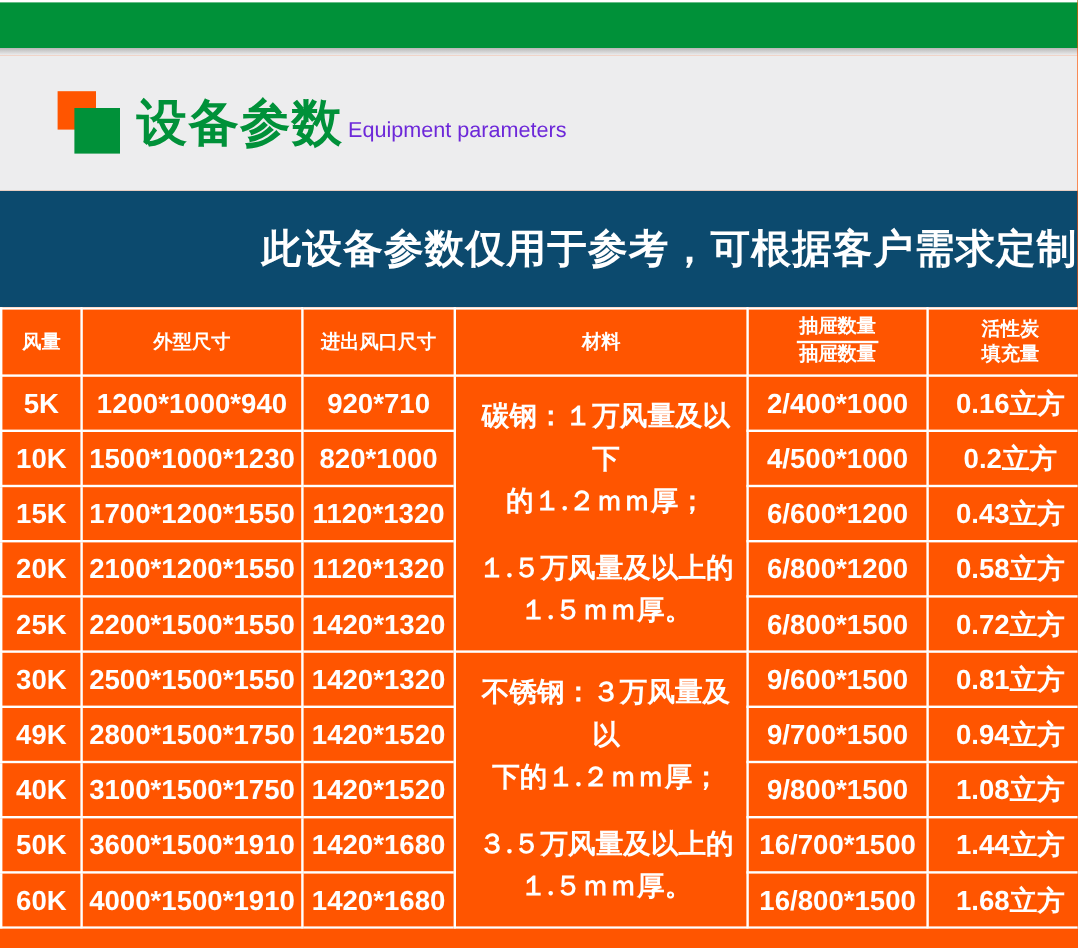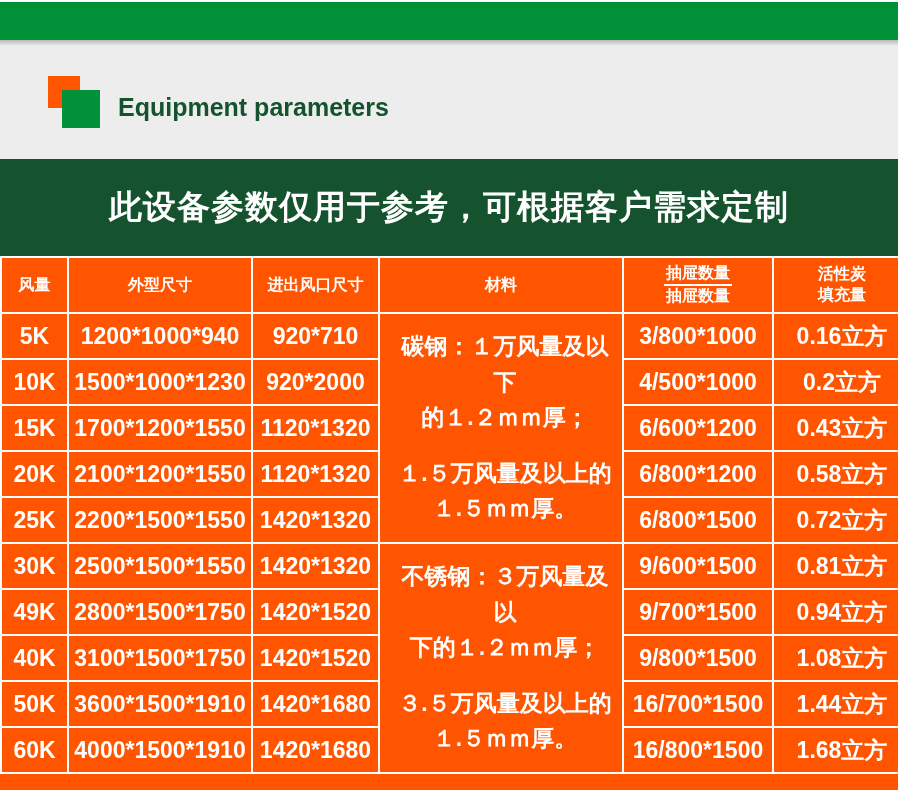--- a/index.html
+++ b/index.html
@@ -64,38 +64,38 @@
   }
   .section-title-cn {
     color: #009139;
     font-size: 42px;
     font-weight: bold;
     line-height: 1;
     letter-spacing: 1px;
     white-space: nowrap;
   }
   .section-title-en {
-    color: #14532d;
-    font-size: 25px;
-    font-weight: bold;
+    color: #6d28d9;
+    font-size: 18px;
+    font-weight: normal;
     line-height: 1;
     margin-left: 4px;
     white-space: nowrap;
     align-self: center;
     padding-top: 10px;
   }
 
   
   .banner {
     width: 898px;
     height: 97px;
-    background: #14532d;
+    background: #0c4a6e;
     display: flex;
     align-items: center;
-    justify-content: center;
+    justify-content: flex-end;
   }
   .banner-text {
     color: #ffffff;
     font-size: 33px;
     font-weight: bold;
     letter-spacing: 1px;
     white-space: nowrap;
   }
 
   
@@ -119,21 +119,21 @@
     font-weight: bold;
   }
   .spec-table tbody td {
     height: 44px;
     font-size: 23px;
     font-weight: bold;
   }
   td.col-flow, th.col-flow { width: 65px; }
   td.col-dim,  th.col-dim  { width: 182px; }
   td.col-port, th.col-port { width: 125px; }
-  td.col-mat,  th.col-mat  { width: 242px; }
+  td.col-mat,  th.col-mat  { width: 242px; font-family: Liberation Serif, serif; }
   td.col-draw, th.col-draw { width: 148px; }
   td.col-carb, th.col-carb { width: 136px; }
 
   
   .fraction {
     display: inline-block;
     line-height: 1.18;
   }
   .fraction .numer {
     display: block;
@@ -170,20 +170,21 @@
 <div>
 
   <div class="top-green-strip"></div>
   <div class="top-green-shadow"></div>
 
   <div class="section-header">
     <div class="logo-mark">
       <div class="logo-sq-orange"></div>
       <div class="logo-sq-green"></div>
     </div>
+    <span class="section-title-cn">设备参数</span>
     <span class="section-title-en">Equipment parameters</span>
   </div>
 
   <div class="banner">
     <span class="banner-text">此设备参数仅用于参考，可根据客户需求定制</span>
   </div>
 
   <table class="spec-table">
     <thead>
       <tr>
@@ -208,27 +209,27 @@
           <td class="col-flow">5K</td>
           <td class="col-dim">1200*1000*940</td>
           <td class="col-port">920*710</td>
           <td class="col-mat material-cell" rowspan="5">
             <div class="material-para">碳钢：１万风量及以下</div>
             <div class="material-para">的１.２ｍｍ厚；</div>
             <div class="material-gap"></div>
             <div class="material-para">１.５万风量及以上的</div>
             <div class="material-para">１.５ｍｍ厚。</div>
           </td>
-          <td class="col-draw">3/800*1000</td>
+          <td class="col-draw">2/400*1000</td>
           <td class="col-carb">0.16立方</td>
         </tr>
         <tr>
           <td class="col-flow">10K</td>
           <td class="col-dim">1500*1000*1230</td>
-          <td class="col-port">920*2000</td>
+          <td class="col-port">820*1000</td>
           <td class="col-draw">4/500*1000</td>
           <td class="col-carb">0.2立方</td>
         </tr>
         <tr>
           <td class="col-flow">15K</td>
           <td class="col-dim">1700*1200*1550</td>
           <td class="col-port">1120*1320</td>
           <td class="col-draw">6/600*1200</td>
           <td class="col-carb">0.43立方</td>
         </tr>

